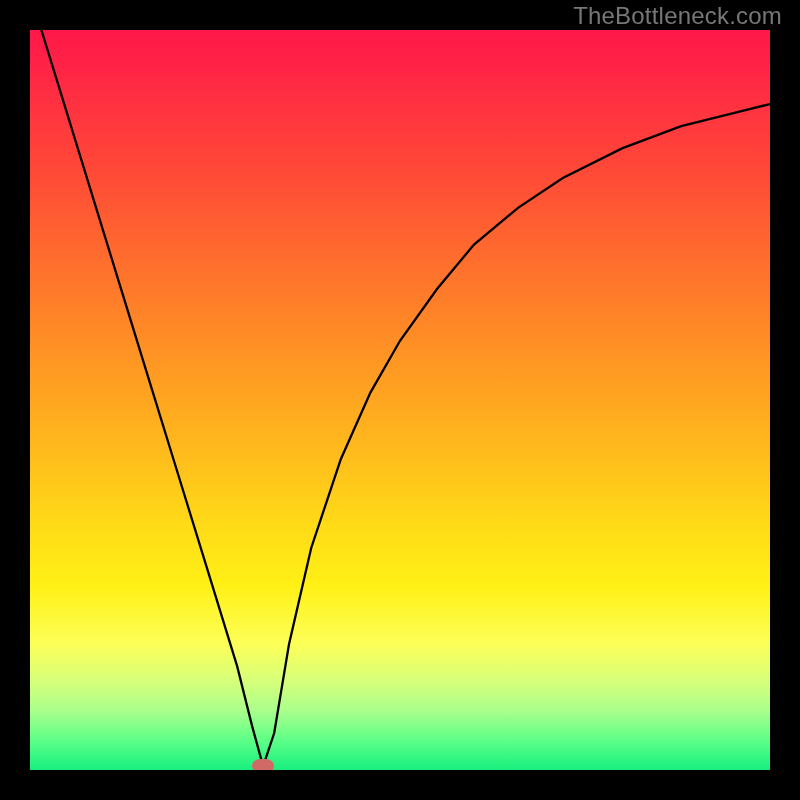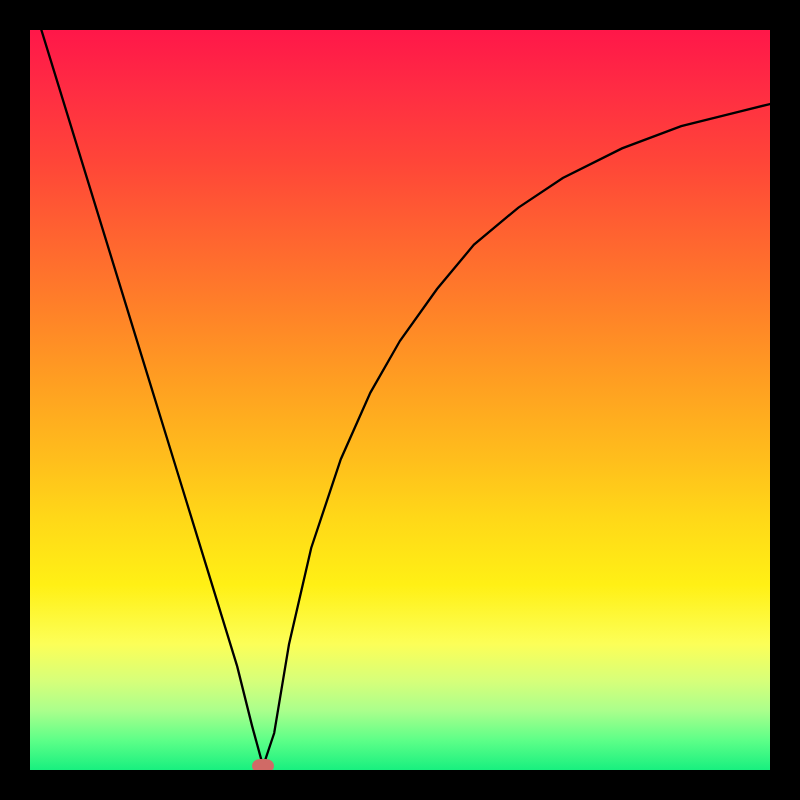--- a/index.html
+++ b/index.html
@@ -67,20 +67,21 @@
     background: #d06a66;
     border-radius: 8px / 7px;
     z-index: 20;
     transform: translate(-50%, -50%);
   }
 </style>
 </head>
 <body>
 
 <div class="outer">
+  <div class="watermark">TheBottleneck.com</div>
 
   <div class="plot">
     <div class="gradient"></div>
 
     <svg class="curve" viewBox="0 0 740 740" preserveAspectRatio="none">
       <path id="curve-path" d="M0.00 -37.00 L29.60 59.20 L59.20 155.40 L88.80 251.60 L118.40 347.80 L148.00 444.00 L177.60 540.20 L207.20 636.40 L222.00 695.60 L233.10 736.30 L244.20 703.00 L251.60 658.60 L259.00 614.20 L281.20 518.00 L310.80 429.20 L340.40 362.60 L370.00 310.80 L407.00 259.00 L444.00 214.60 L488.40 177.60 L532.80 148.00 L592.00 118.40 L651.20 96.20 L710.40 81.40 L740.00 74.00" fill="none" stroke="#000" stroke-width="2.3" stroke-linecap="round"></path>
     </svg>
 
     <div class="marker" id="marker" style="left: 233.1px; top: 736.3px; background: rgb(208, 106, 102);"></div>
   </div>

